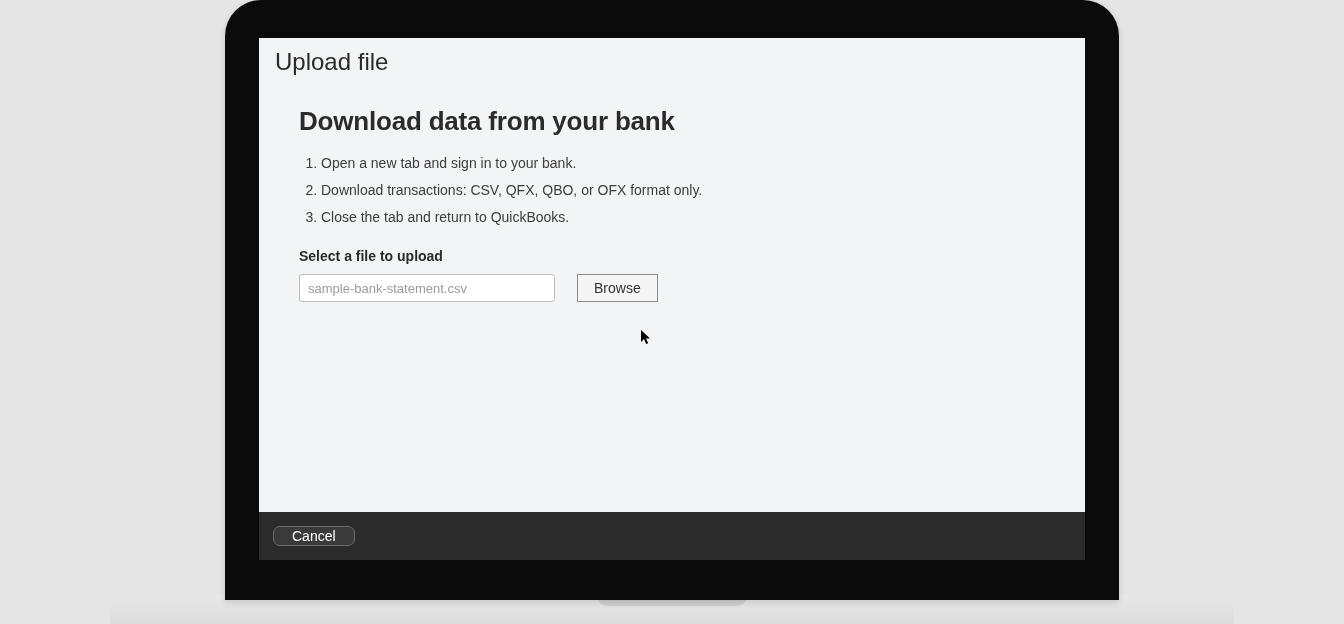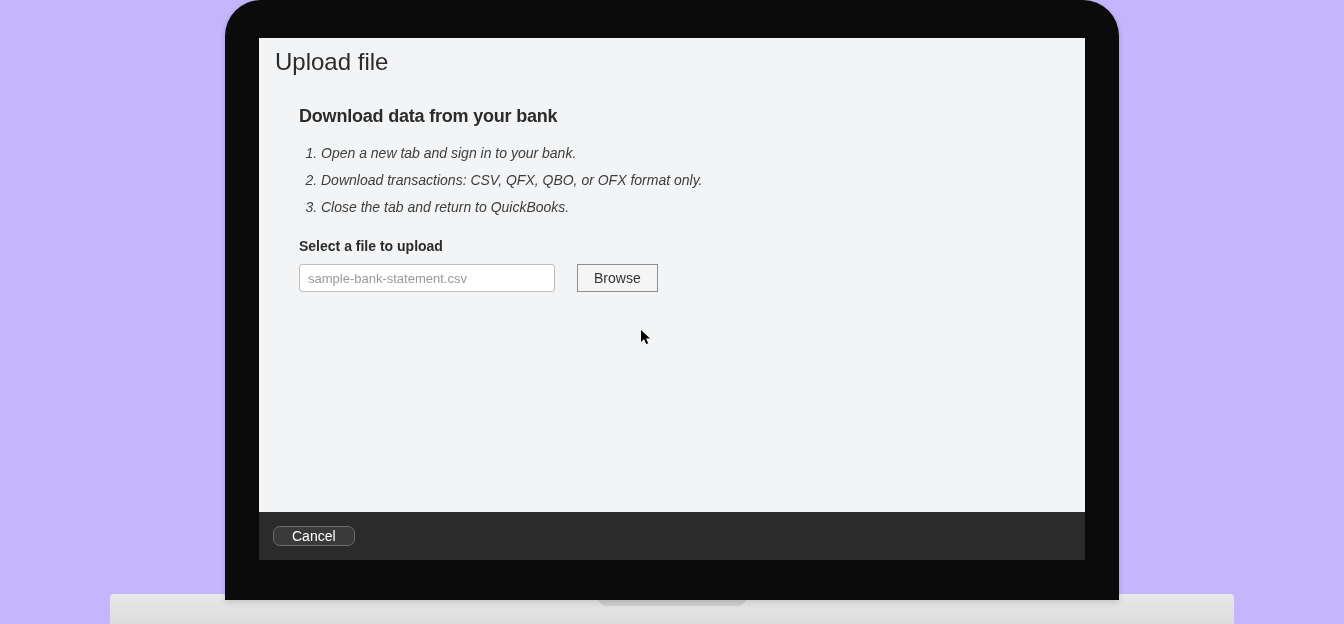--- a/index.html
+++ b/index.html
@@ -7,21 +7,21 @@
       width: 1344px;
       height: 624px;
       font-family: -apple-system, BlinkMacSystemFont, "Segoe UI", Helvetica, Arial, sans-serif;
       background: #ffffff;
       overflow: hidden;
     }
     .stage {
       width: 1344px;
       height: 624px;
       position: relative;
-      background: #c4b5fd;
+      background: #e5e5e5;
     }
     
     .laptop-base {
       position: absolute;
       bottom: 0;
       left: 110px;
       right: 110px;
       height: 30px;
       background: linear-gradient(#e8e8e8, #dcdcdc);
       border-top-left-radius: 4px;
@@ -66,34 +66,34 @@
       color: #2b2b2b;
       padding: 10px 16px 6px 16px;
       background: #f3f4f6;
     }
     .content {
       flex: 1;
       padding: 24px 40px 10px 40px;
       overflow: hidden;
     }
     .section-title {
-      font-size: 18px;
+      font-size: 26px;
       font-weight: 600;
       color: #2b2b2b;
       letter-spacing: -0.2px;
       margin-bottom: 16px;
     }
     .steps {
       list-style: decimal;
       padding-left: 22px;
       color: #3d3d3d;
       font-size: 14px;
       line-height: 1.5;
     }
-    .steps li { margin-bottom: 6px; font-style: italic; }
+    .steps li { margin-bottom: 6px; }
     .select-label {
       margin-top: 20px;
       font-size: 14px;
       font-weight: 600;
       color: #2b2b2b;
       margin-bottom: 10px;
     }
     .file-row {
       display: flex;
       align-items: stretch;

